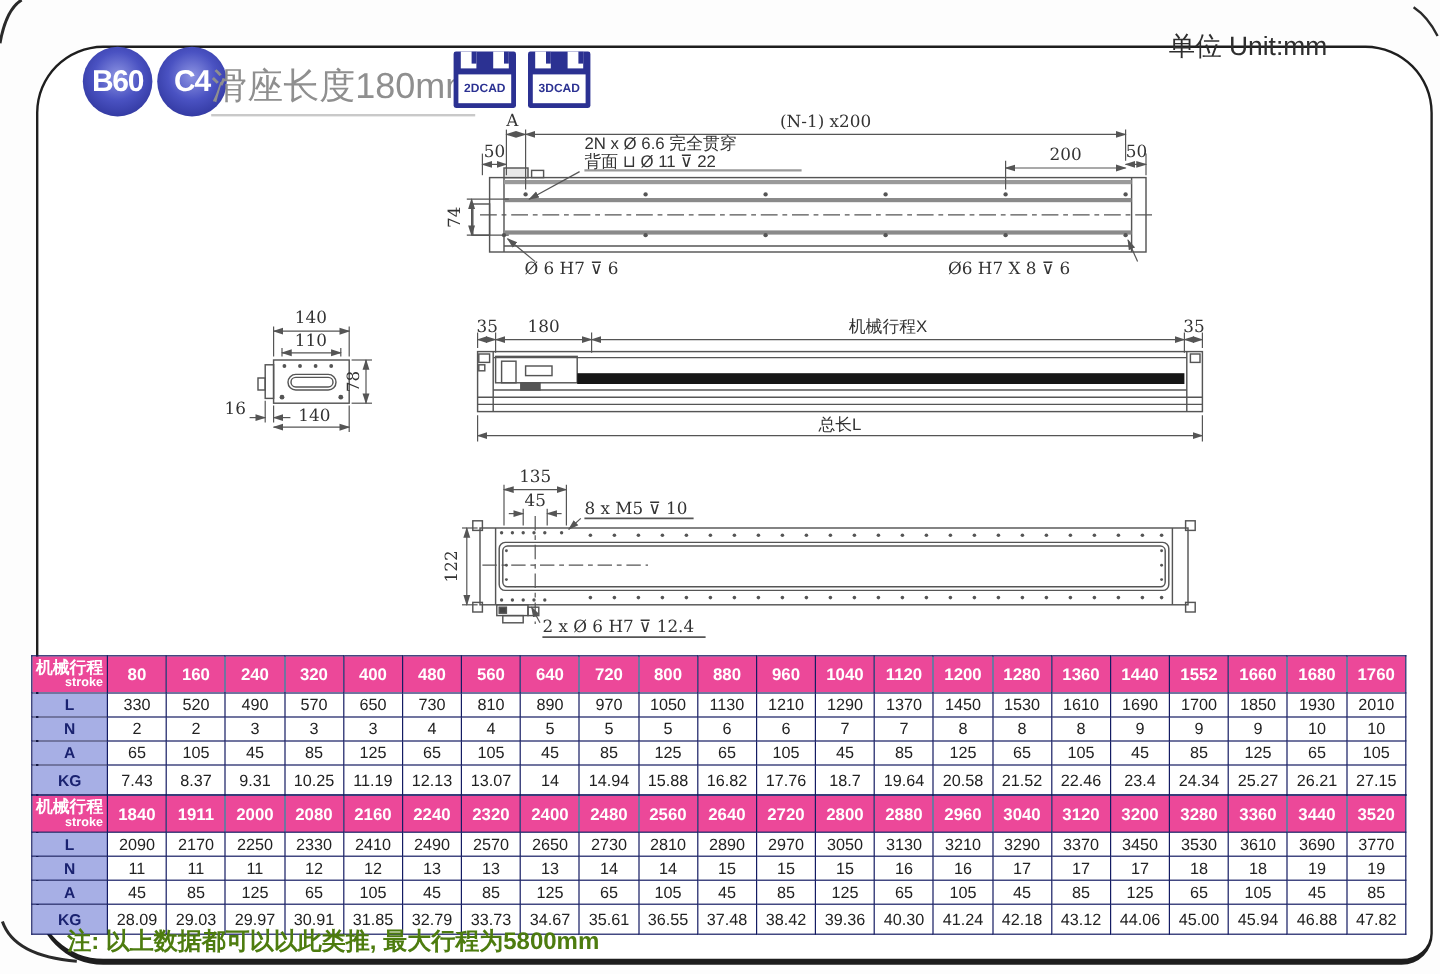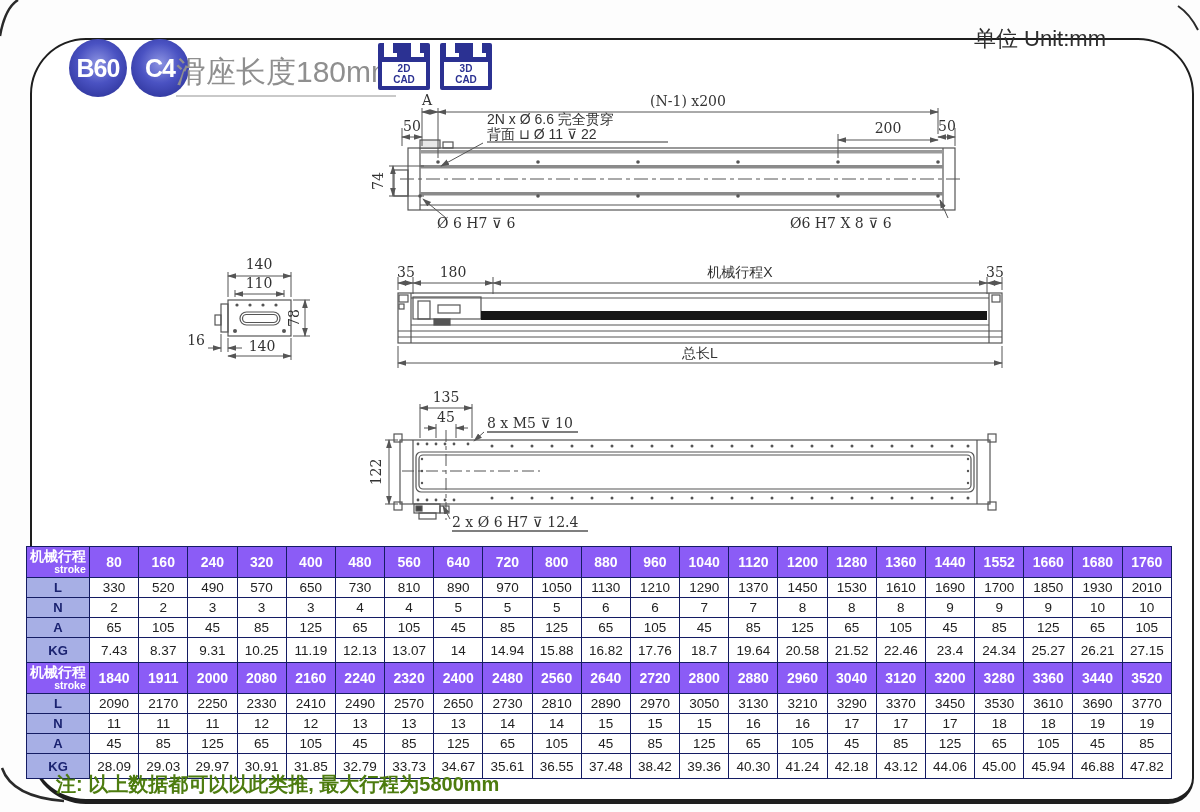--- a/index.html
+++ b/index.html
@@ -8,31 +8,31 @@
   
   .badges{position:absolute;left:36px;top:39px;display:flex;gap:4px;margin-left:33px;}
   .badge{width:58px;height:58px;border-radius:50%;background:radial-gradient(circle at 50% 42%,#8d94e2 0%,#4a52c2 45%,#23298c 100%);color:#fff;display:flex;align-items:center;justify-content:center;font-weight:bold;font-size:25px;letter-spacing:-1px;}
   .page-title{position:absolute;left:176px;top:52px;font-size:30px;color:#8f8f8f;border-bottom:2px solid #c9c9c9;padding-bottom:2px;}
   .cad-icons{position:absolute;left:378px;top:43px;display:flex;gap:10px;}
   .cad{position:relative;width:52px;height:47px;background:#2b3192;border-radius:2px;}
   .cad .notch{position:absolute;top:0;width:13px;height:14px;background:#fff;}
   .cad .notch.l{left:6px;}
   .cad .notch.r{right:6px;}
   .cad .notch:after{content:"";position:absolute;right:0;top:0;width:4px;height:10px;background:#2b3192;}
-  .cad .label{position:absolute;left:4px;right:4px;bottom:4px;height:24px;background:#fff;color:#2b3192;font-size:10px;font-weight:bold;line-height:1.1;display:flex;flex-direction:column;align-items:center;justify-content:center;}
+  .cad .label{position:absolute;left:4px;right:4px;bottom:4px;height:24px;background:#fff;color:#2b3192;font-size:10px;font-weight:bold;line-height:1.1;display:flex;flex-direction:row;align-items:center;justify-content:center;}
   .unit{position:absolute;left:974px;top:24px;font-size:22px;color:#2e2e2e;}
   
   svg.drawings{position:absolute;left:0;top:0;width:1200px;height:812px;pointer-events:none;}
   svg.drawings text{font-family:"DejaVu Serif","Liberation Serif",serif;fill:#333;font-size:14px;}
   svg.drawings text.cjk{font-family:"Liberation Sans",sans-serif;font-size:14px;}
   
   .table-wrap{position:absolute;left:26px;top:547px;width:1146px;}
   table.spec{border-collapse:collapse;width:100%;table-layout:fixed;margin-top:-1px;}
   .spec th,.spec td{border:1px solid #141c63;text-align:center;padding:0;overflow:hidden;white-space:nowrap;}
-  .spec tr.hdr th{background:#8b5cf6;color:#fff;font-weight:bold;font-size:14px;height:30px;}
+  .spec tr.hdr th{background:#ec4899;color:#fff;font-weight:bold;font-size:14px;height:30px;}
   .spec th.lbl{font-size:12.5px;line-height:1.05;font-weight:bold;}
   .spec th.lbl .sub{font-size:10.5px;font-weight:bold;margin-left:24px;}
   .spec td.lbl{background:#a7afe5;color:#1a2270;font-weight:bold;font-size:13px;}
   .spec td{font-size:13.5px;color:#222;background:#fff;height:19px;}
   .spec tr.r-kg td{height:24px;}
   .footnote{position:absolute;left:56px;top:771px;font-size:20px;font-weight:bold;color:#4d7c0f;}
 </style>
 </head>
 <body>
 

